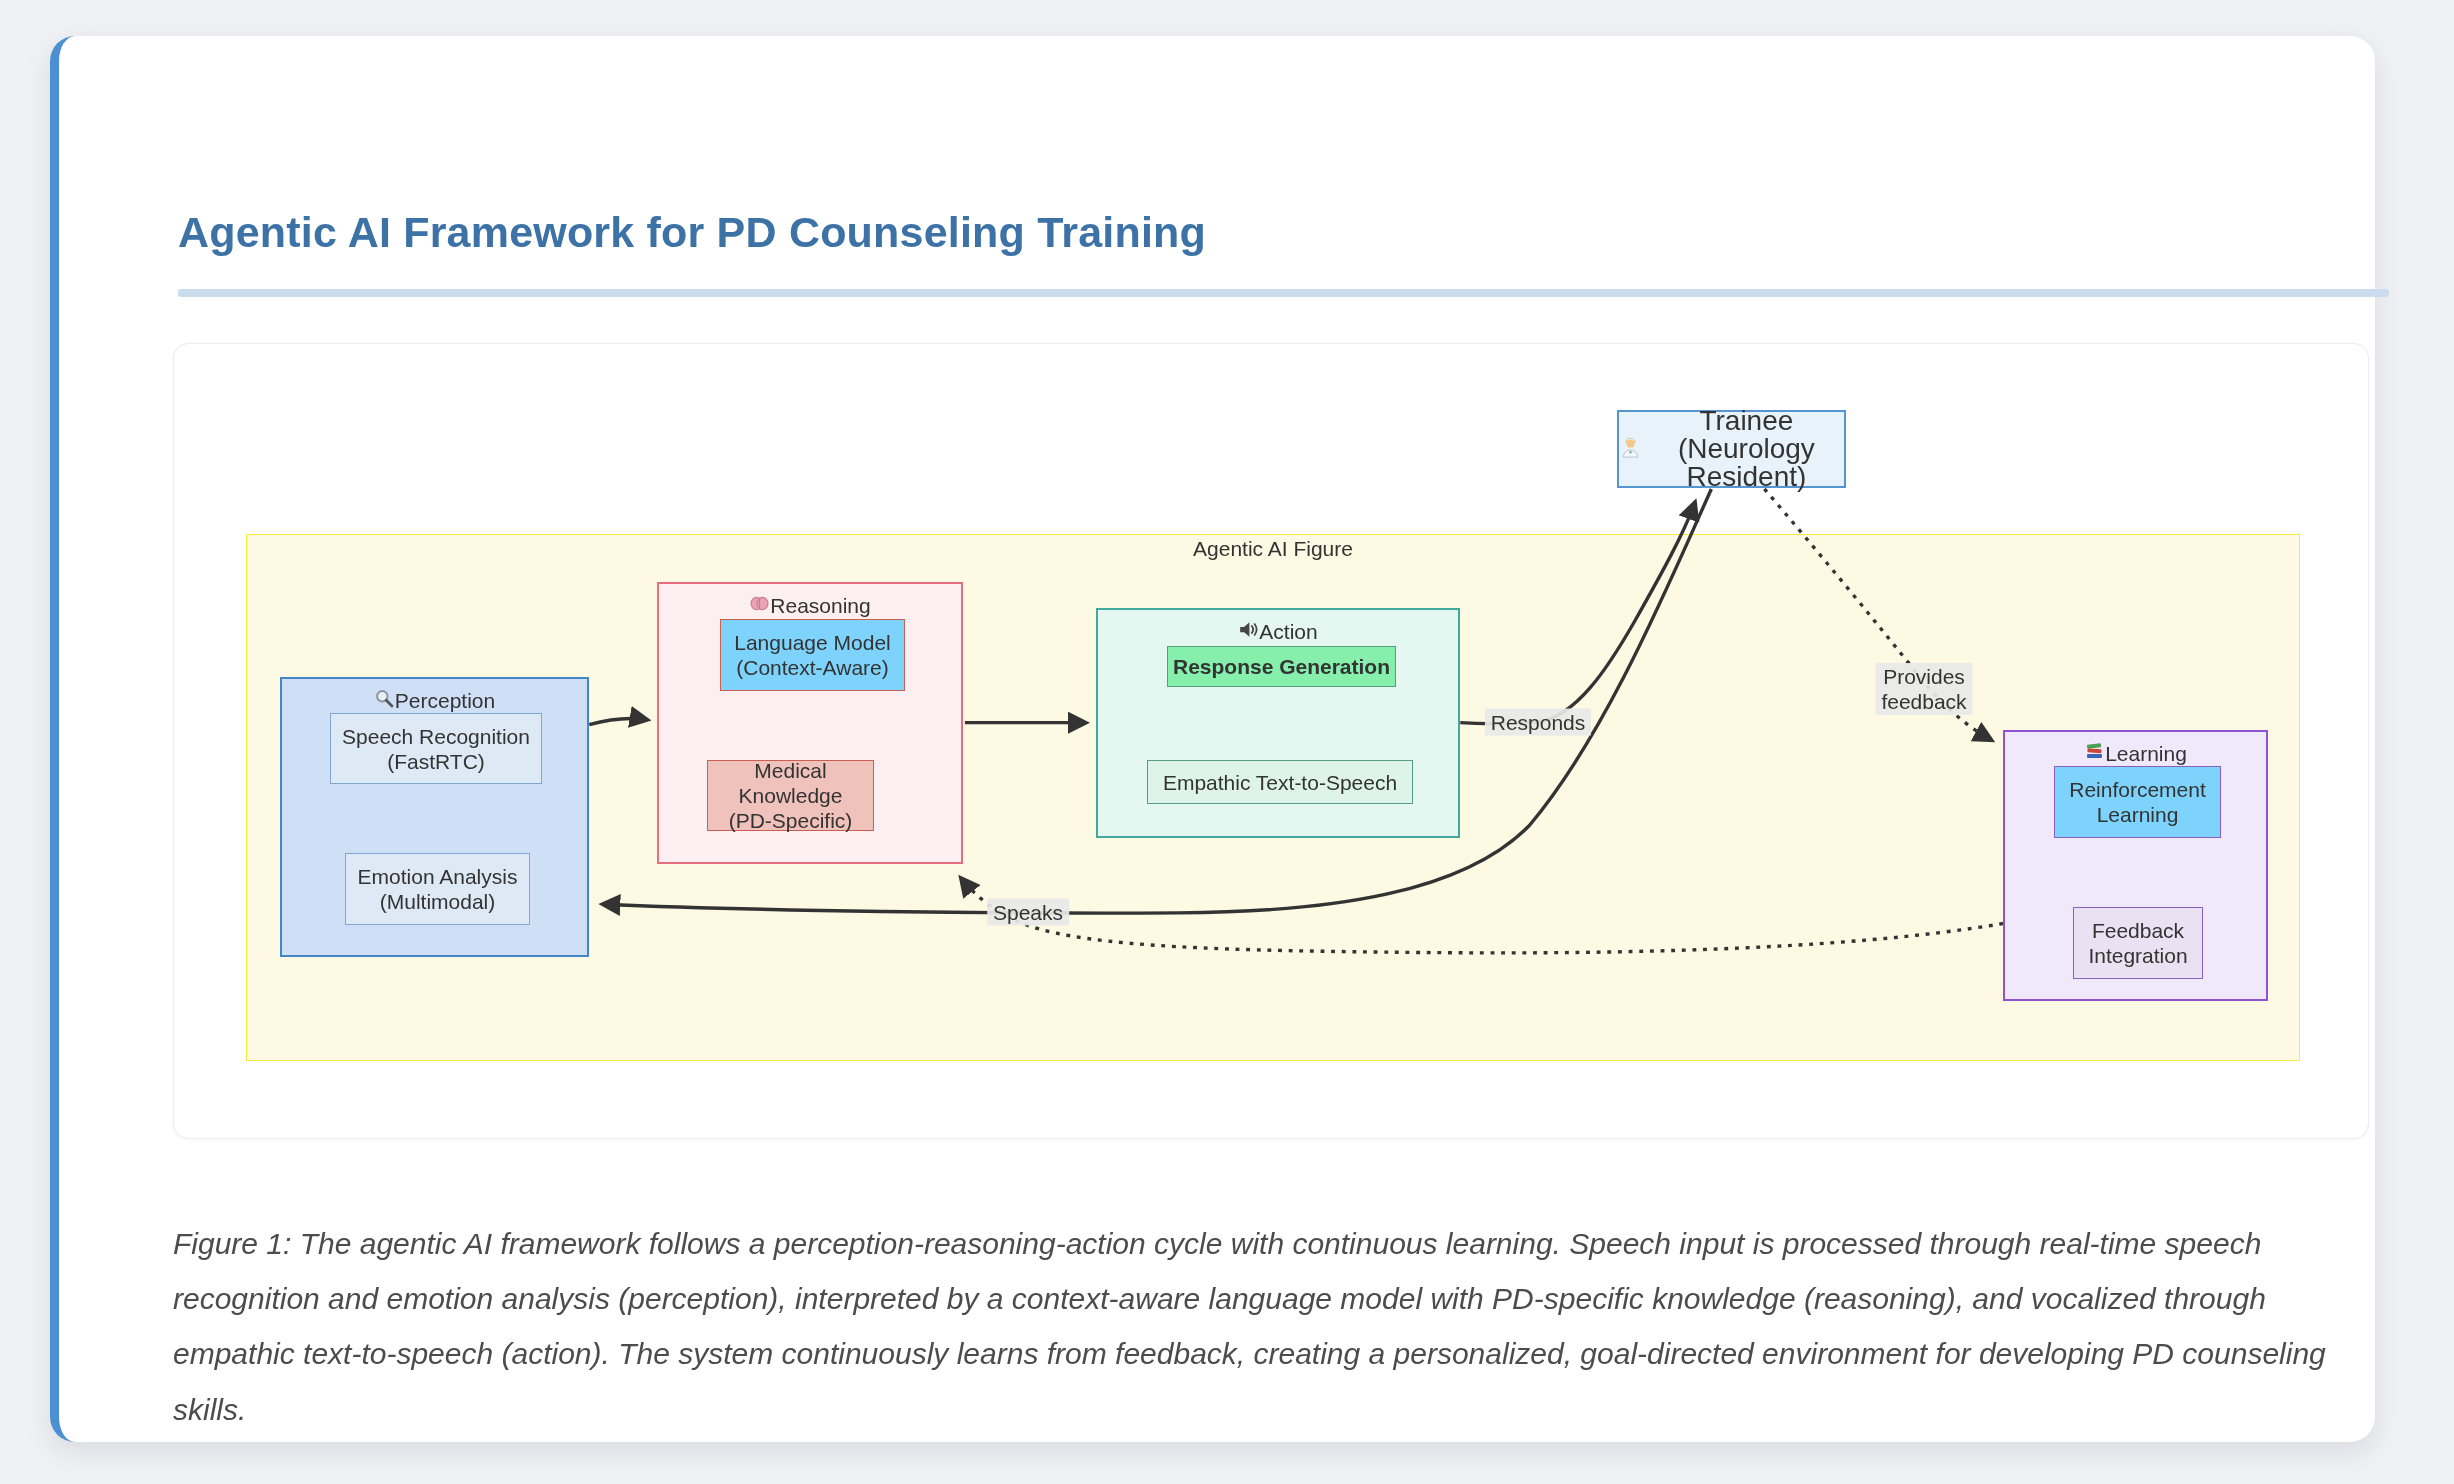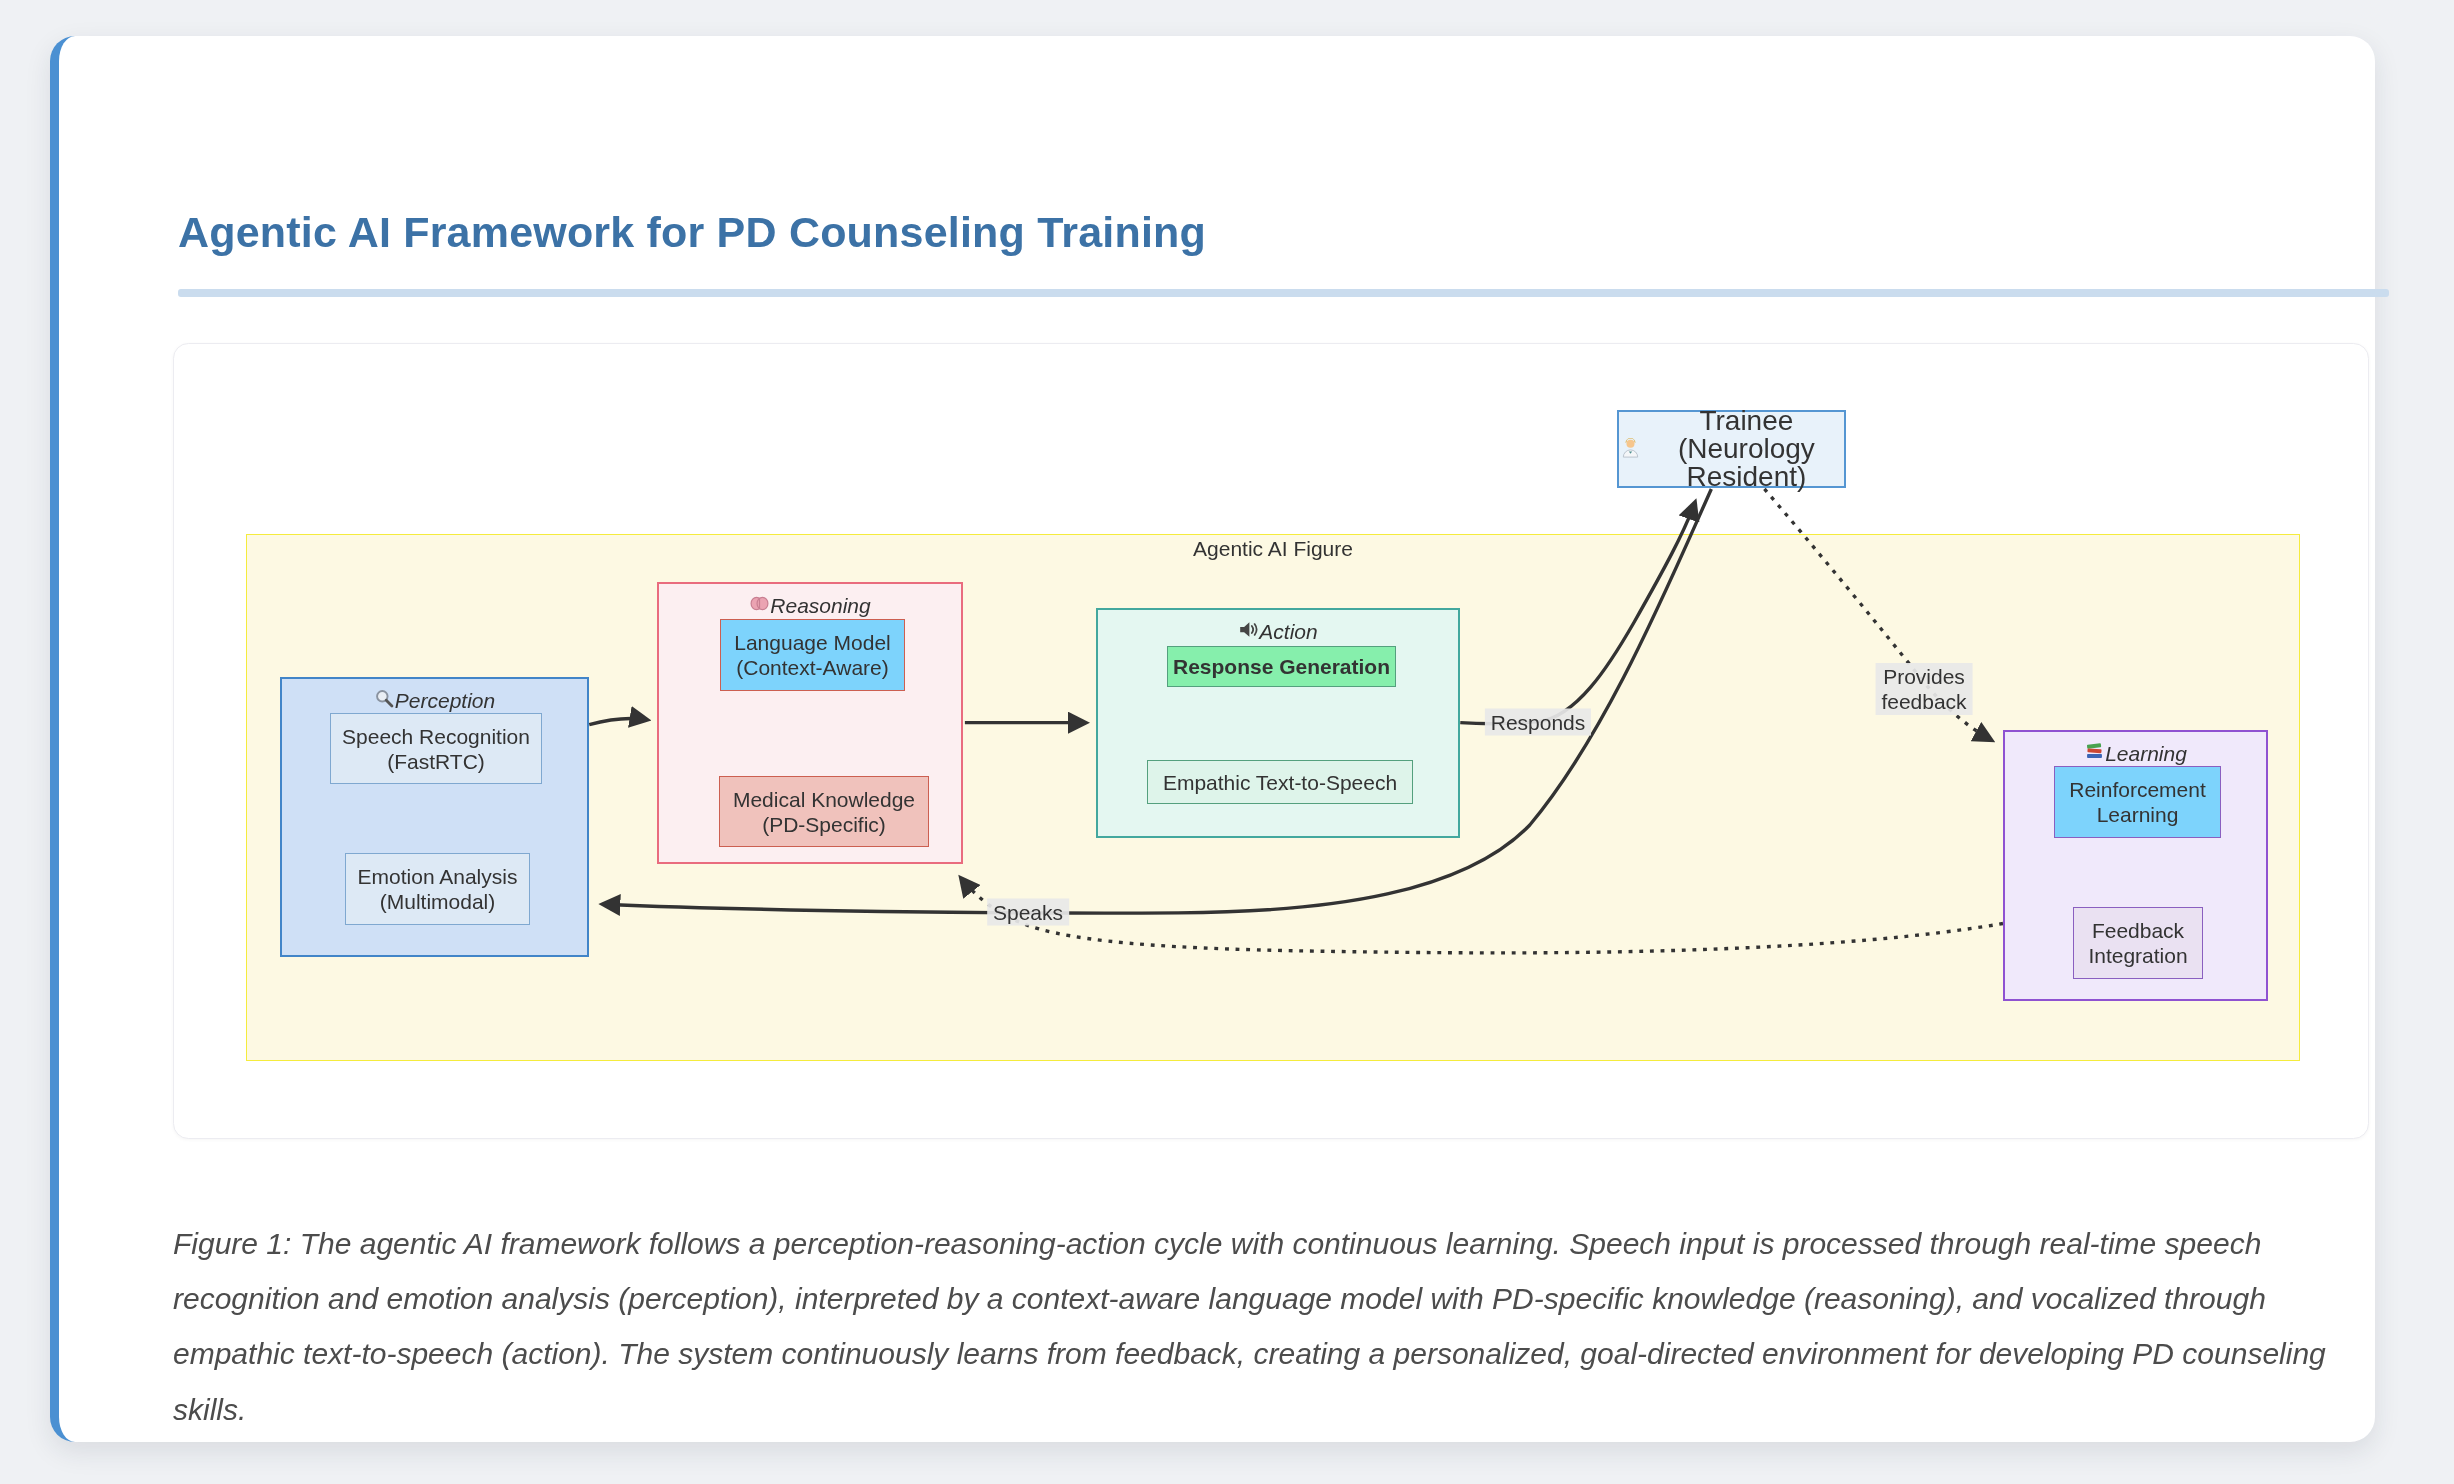--- a/index.html
+++ b/index.html
@@ -8,21 +8,21 @@
         border-left:9.7px solid #4b90d2;border-radius:25px;box-shadow:0 9.7px 27px rgba(30,40,60,.10);}
   .title{position:absolute;left:119px;top:172px;font-size:43px;font-weight:700;color:#3c72a6;letter-spacing:0.2px;}
   .underline{position:absolute;left:119px;top:253px;width:2211px;height:7.7px;background:#cadcee;border-radius:2.9px;}
   .panel{position:absolute;left:114px;top:307px;width:2194px;height:794px;background:#ffffff;
          border:1.9px solid #ececf1;border-radius:15.4px;box-shadow:0 1px 3.9px rgba(0,0,0,.04);}
   .system{position:absolute;left:72px;top:190px;width:2052px;height:525px;background:#fdf9e3;border:1.9px solid #f5ec3d;z-index:1;}
   .syslabel{position:absolute;left:954px;top:193px;width:290px;text-align:center;font-size:21px;color:#333;z-index:1;}
   .edges{position:absolute;left:0;top:0;width:2194px;height:794px;z-index:2;}
   .group{position:absolute;z-index:3;box-sizing:border-box;}
   .gtitle{position:absolute;left:0;top:8.7px;width:100%;display:flex;align-items:center;justify-content:center;gap:0;
-          font-size:21px;color:#333;font-style:italic;}
+          font-size:21px;color:#333;}
   .node{position:absolute;box-sizing:border-box;display:flex;align-items:center;justify-content:center;text-align:center;
         font-size:21px;line-height:25px;color:#333;white-space:pre-line;z-index:3;}
   .chip{position:absolute;transform:translate(-50%,-50%);background:rgba(232,232,232,.92);color:#333;font-size:21px;
         line-height:25px;padding:1px 5.8px;text-align:center;white-space:pre-line;z-index:4;}
   .trainee{position:absolute;left:1443px;top:66px;width:229px;height:78px;background:#e8f2fa;border:2.9px solid #5596d2;
            box-sizing:border-box;display:flex;align-items:center;justify-content:center;z-index:3;}
   .trainee .tl{font-size:28px;line-height:28px;color:#333;text-align:center;white-space:pre-line;}
   .caption{position:absolute;left:114px;top:1180px;width:2194px;font-style:italic;
            color:#4c4c4c;font-size:30px;line-height:1.84;}
   .icon{flex:0 0 auto;}
@@ -100,21 +100,21 @@
             <svg width="21" height="21" viewBox="0 0 24 24">
               <ellipse cx="8.6" cy="12" rx="6.2" ry="7" fill="#eba3b2" stroke="#c97f92" stroke-width="1.4"></ellipse>
               <ellipse cx="15.4" cy="12" rx="6.2" ry="7" fill="#eba3b2" stroke="#c97f92" stroke-width="1.4"></ellipse>
               <line x1="12" y1="5.5" x2="12" y2="18.5" stroke="#c97f92" stroke-width="1.4"></line>
             </svg>
           </span>
           <span>Reasoning</span>
         </div>
         <div class="node" style="left:61px;top:35px;width:185px;height:72px;background:#7dd3fc;border:1.9px solid #cc5f51;">Language Model
 (Context-Aware)</div>
-        <div class="node" style="left:60px;top:176px;width:210px;height:71px;background:#f0c2bc;border:1.9px solid #cc5f51;margin-top:16px;">Medical Knowledge
+        <div class="node" style="left:48px;top:176px;width:167px;height:71px;background:#f0c2bc;border:1.9px solid #cc5f51;">Medical Knowledge
 (PD-Specific)</div>
       </div>
 
       <div class="group" style="left:922px;top:264px;width:364px;height:230px;background:#e4f7f1;border:2.9px solid #43a89e;">
         <div class="gtitle">
           <span class="icon">
             <svg width="21" height="21" viewBox="0 0 24 24">
               <path d="M2.5,9 h4.5 l6,-5.2 v16.4 l-6,-5.2 h-4.5 z" fill="#454545"></path>
               <path d="M15.8,8 q3,4 0,8" stroke="#454545" stroke-width="2" fill="none" stroke-linecap="round"></path>
               <path d="M19,5.8 q4.6,6.2 0,12.4" stroke="#454545" stroke-width="2" fill="none" stroke-linecap="round"></path>

